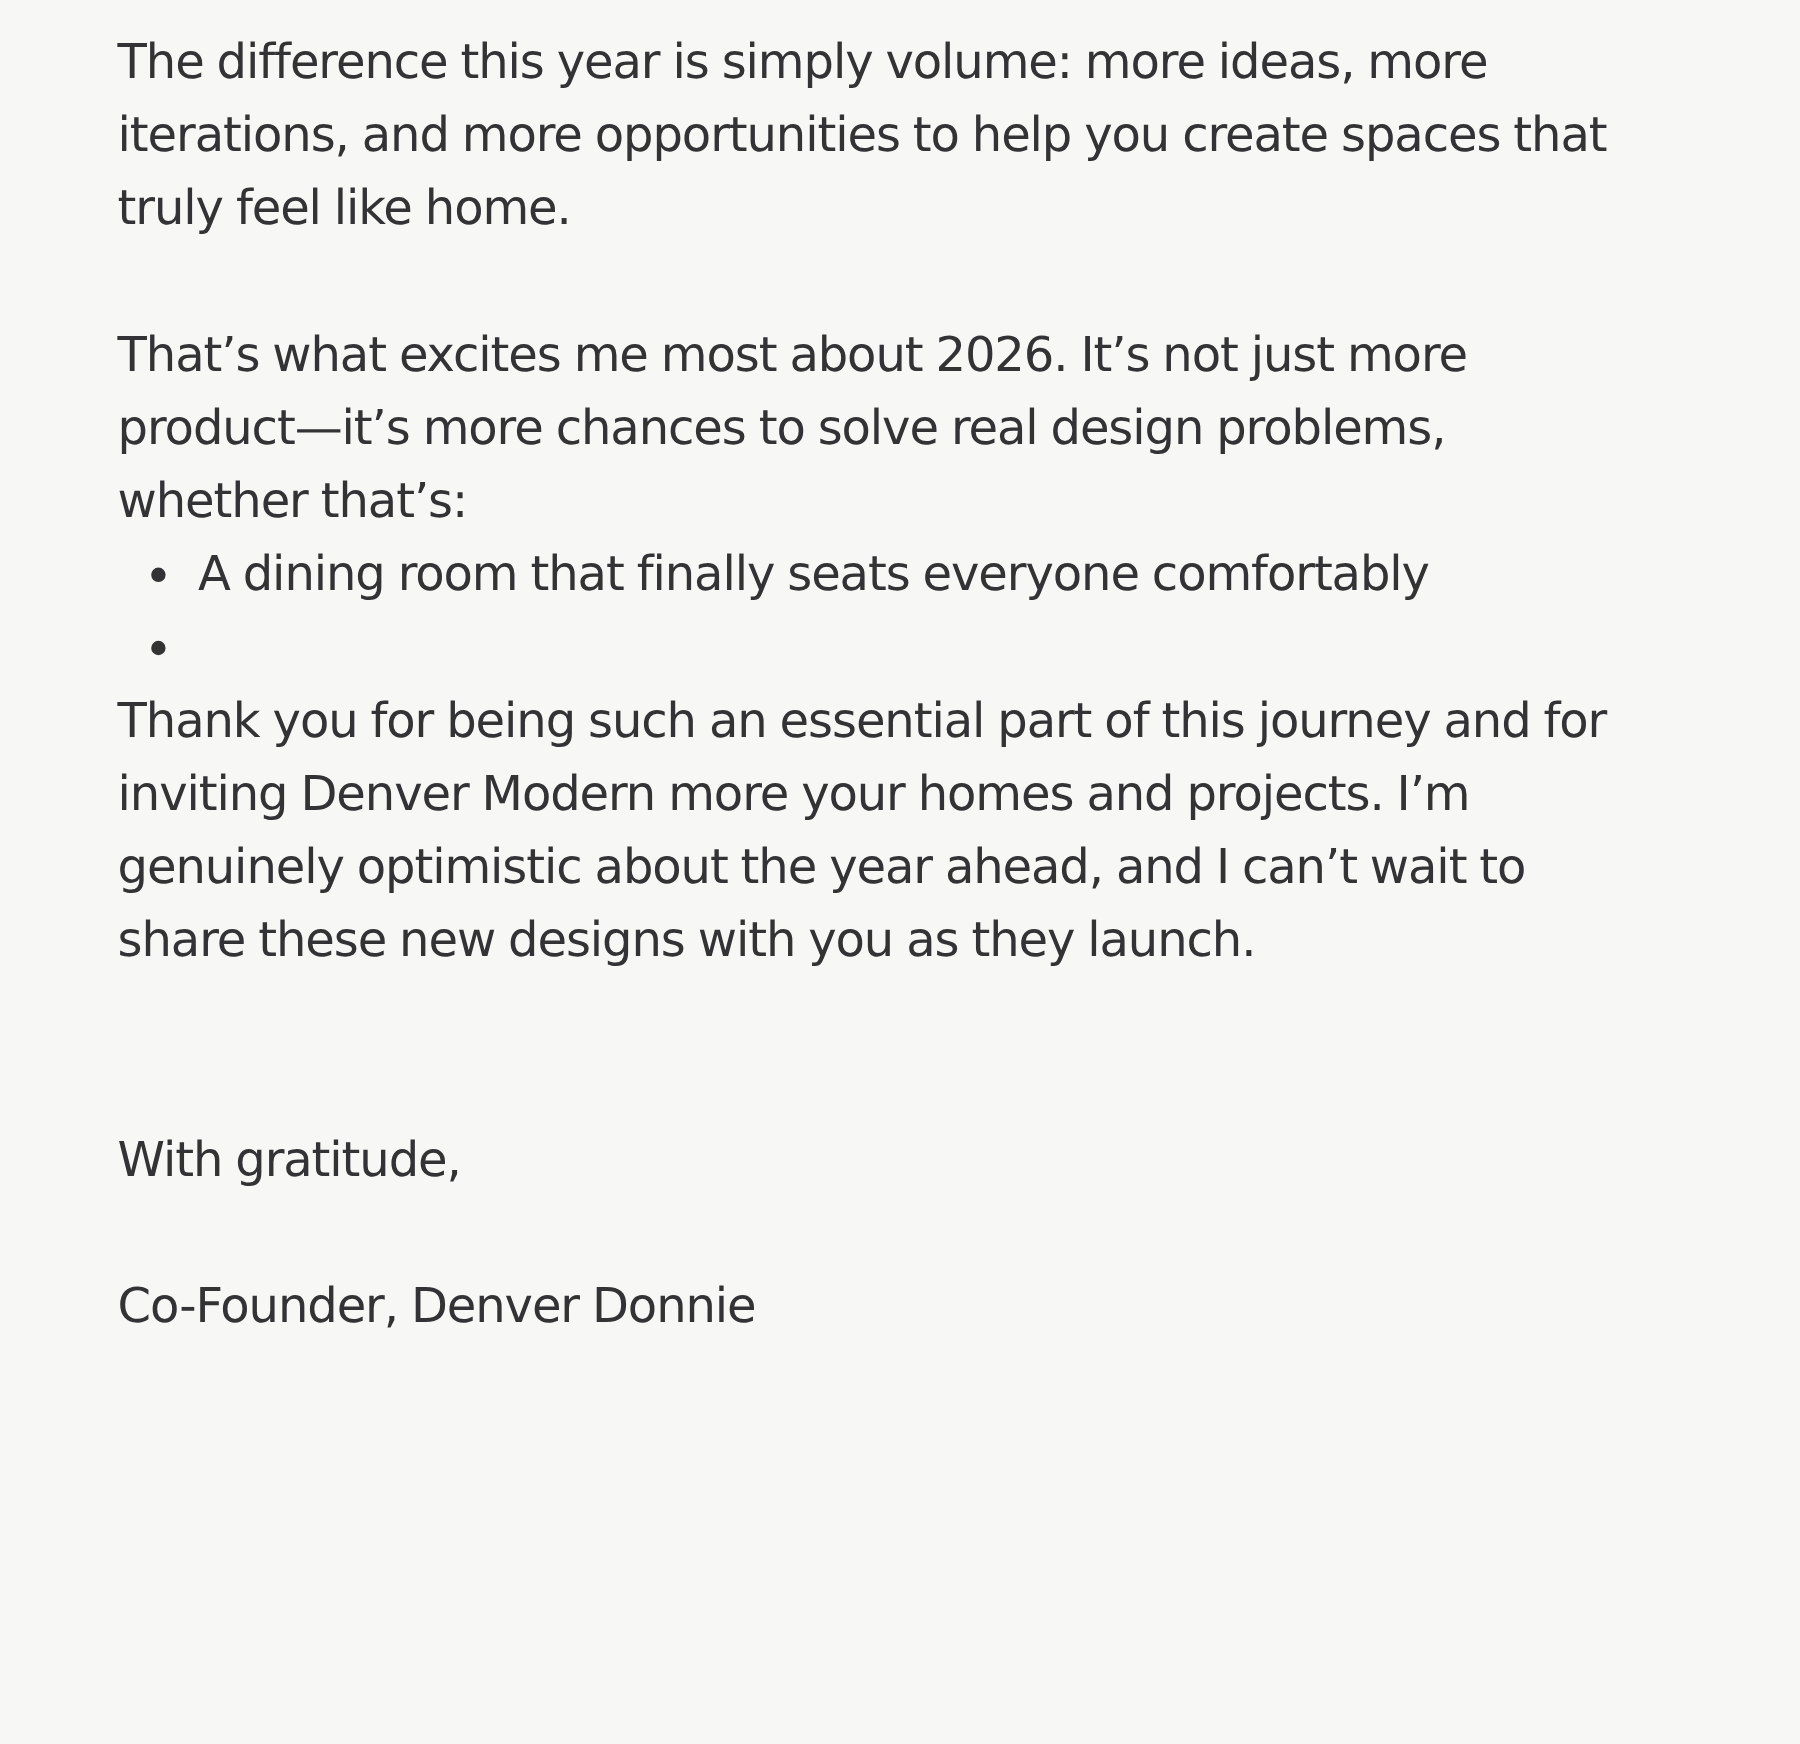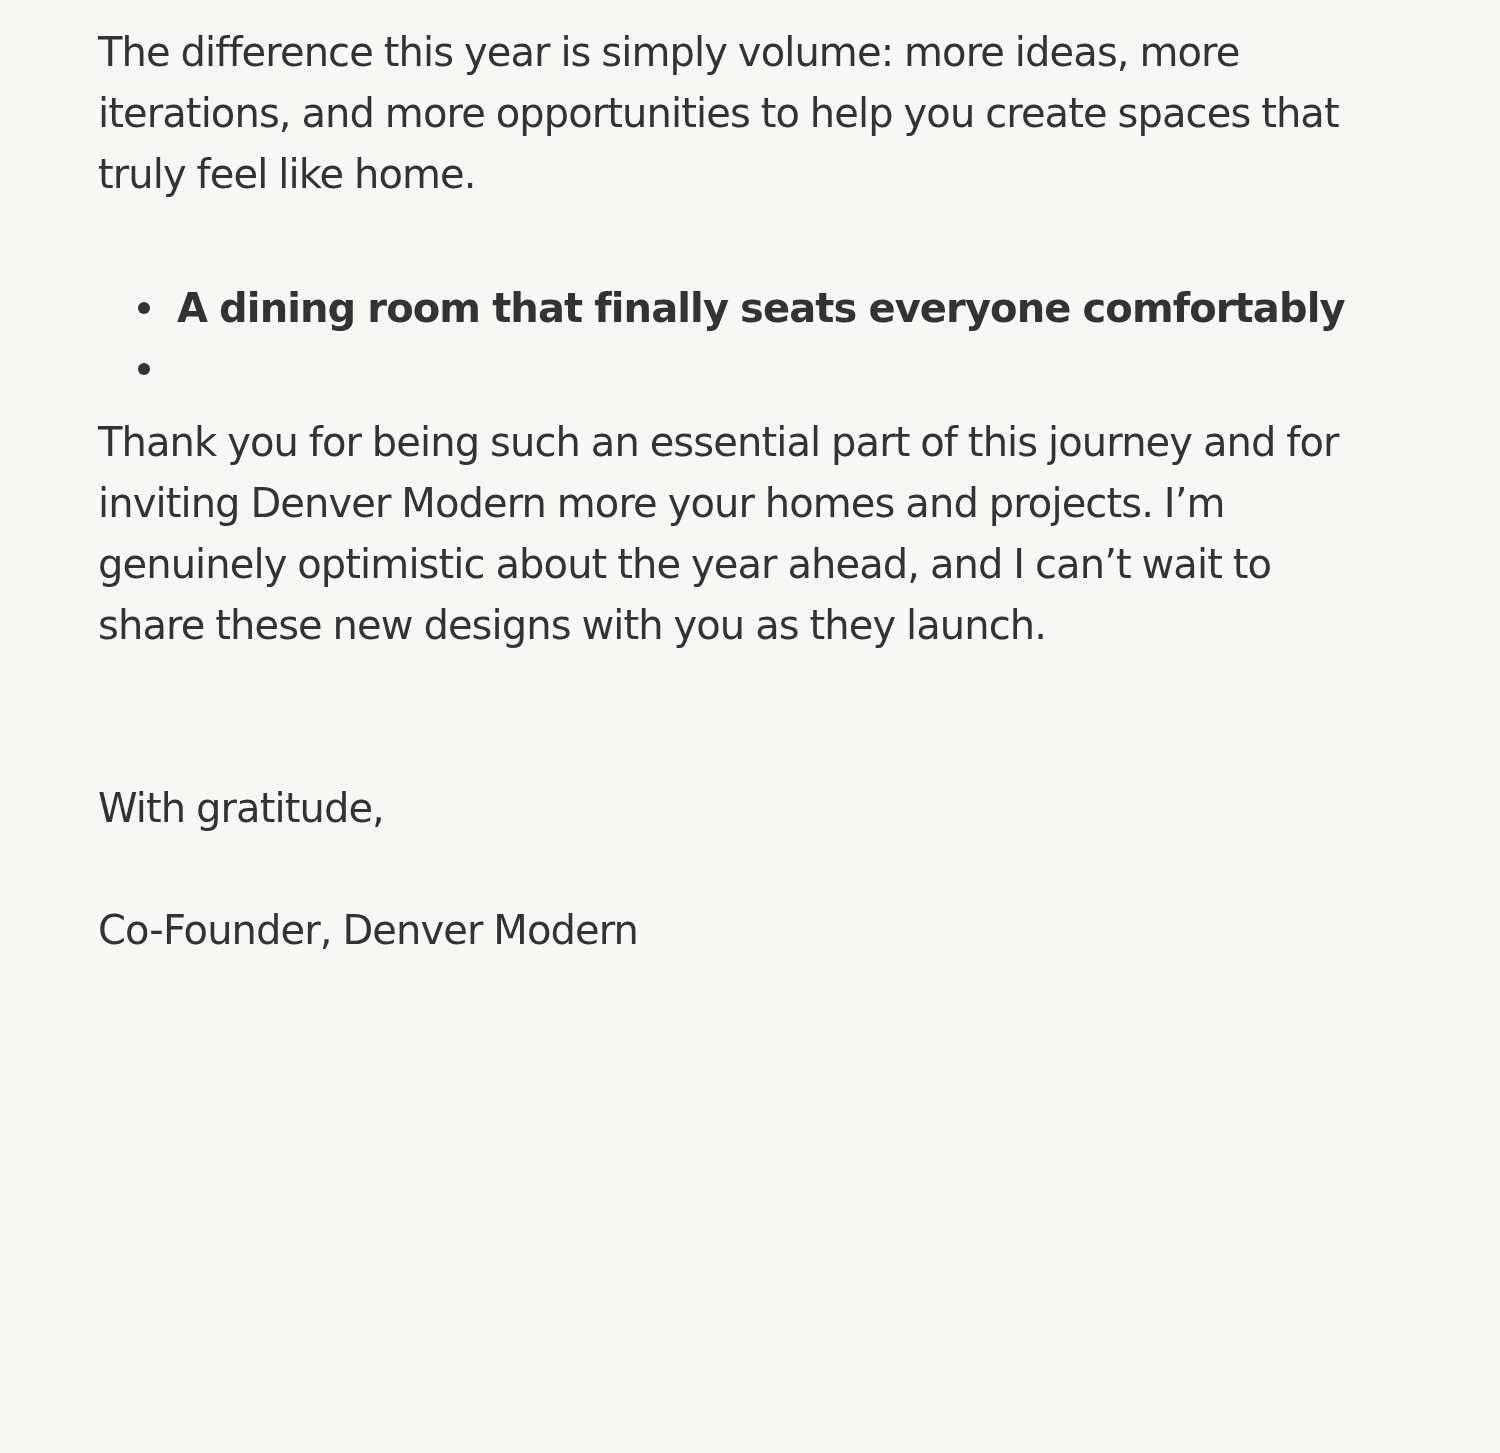--- a/index.html
+++ b/index.html
@@ -9,45 +9,46 @@
     color: #333235;
     font-family: "DejaVu Sans", "Liberation Sans", sans-serif;
     font-size: 40px;
     line-height: 61px;
     letter-spacing: -0.9px;
     word-spacing: -1px;
   }
   .letter { position: absolute; left: 98px; top: 22px; width: 1390px; }
   p { margin: 0; }
   .gap { height: 61px; }
-  ul { margin: 12px; padding: 0; list-style: none; font-weight: bold; }
+  ul { margin: 0; padding: 0; list-style: none; }
   ul li { position: relative; padding-left: 67px; white-space: nowrap; }
   ul li .bullet {
     position: absolute; left: 28px; top: 24px;
     width: 12px; height: 12px; border-radius: 50%;
     background: #333235;
   }
   em { font-style: italic; }
   .sig-name { font-weight: bold; }
 </style>
 </head>
 <body>
 
 <div class="letter">
   <p style="width:1260px">The difference this year is simply volume: more ideas, more iterations, and more opportunities to help you create spaces that truly feel like home.</p>
   <div class="gap"></div>
 
+  <p style="width:1220px">That’s what excites me most about 2026. It’s not just more product—it’s more chances to solve real design problems, whether that’s:</p>
   <ul>
     <li><span class="bullet"></span><span>A dining room that finally seats everyone comfortably</span></li>
     <li><span class="bullet"></span></li>
   </ul>
   <div class="gap"></div>
 
   <p style="width:1290px">Thank you for being such an essential part of this journey and for inviting Denver Modern more your homes and projects. I’m genuinely optimistic about the year ahead, and I can’t wait to share these new designs with you as they launch.</p>
   <div class="gap"></div>
 
   <div class="gap"></div>
 
   <p>With gratitude,</p>
   <div class="gap"></div>
 
-  <p>Co-Founder, Denver Modern</p>
+  <p>Co-Founder, Denver Donnie</p>
 </div>
 
 </body></html>

